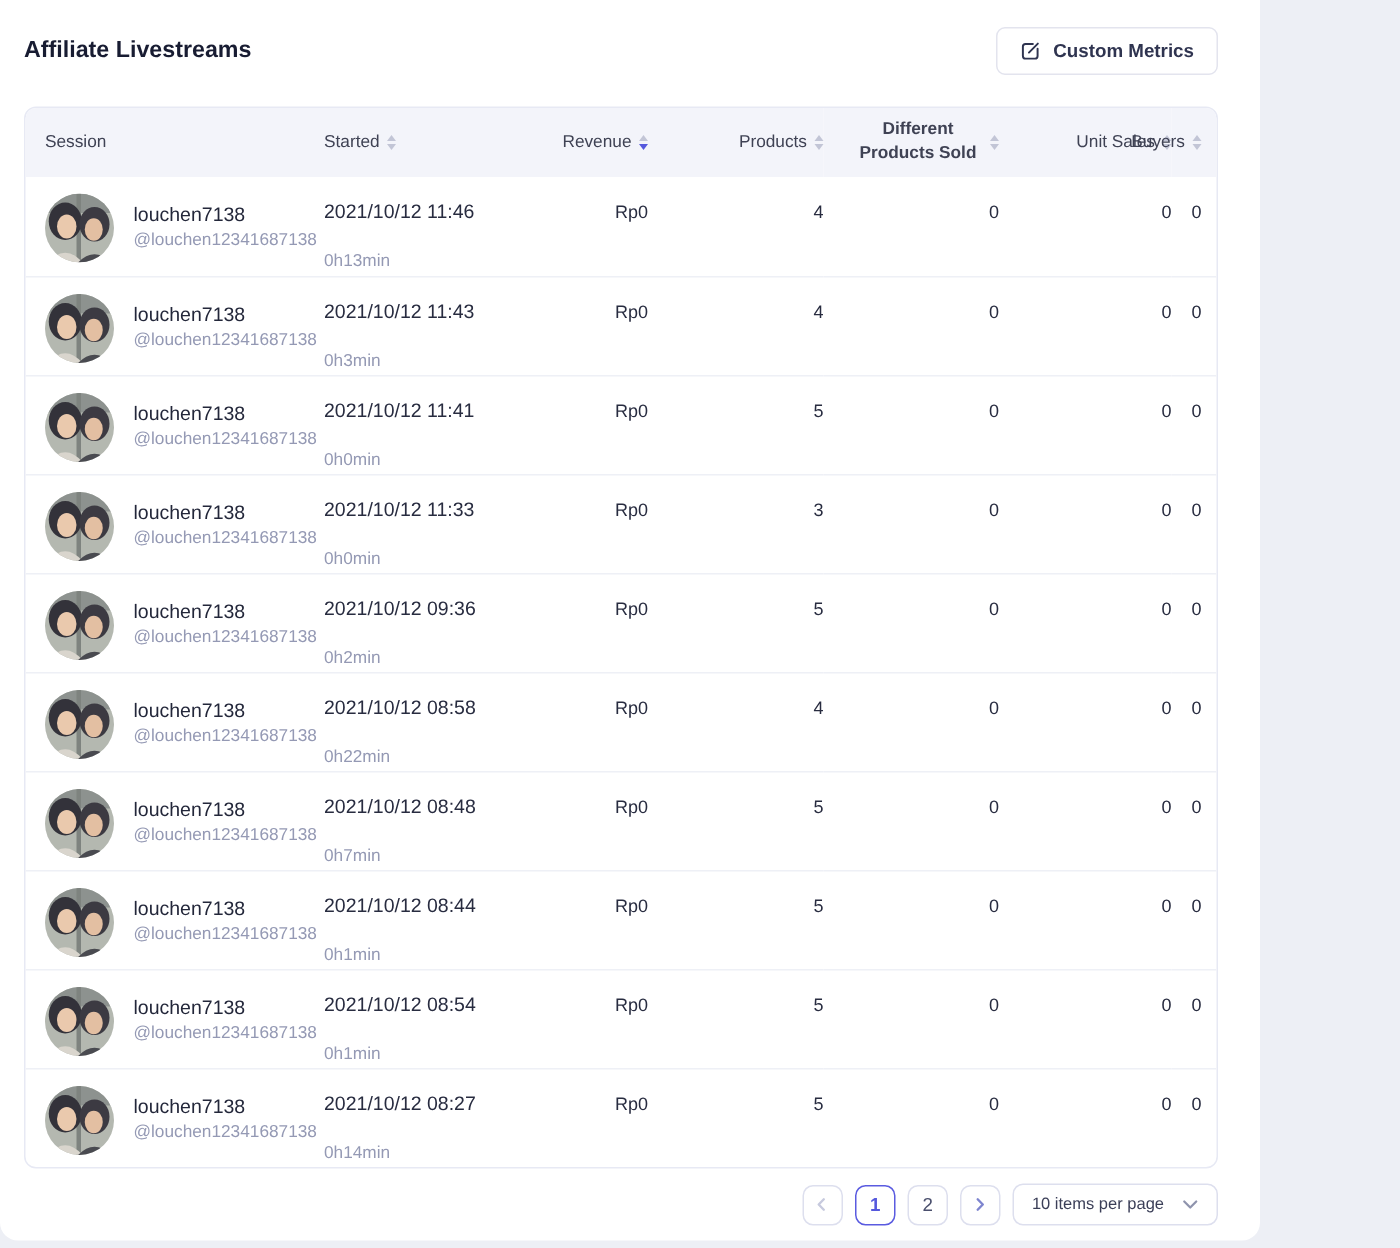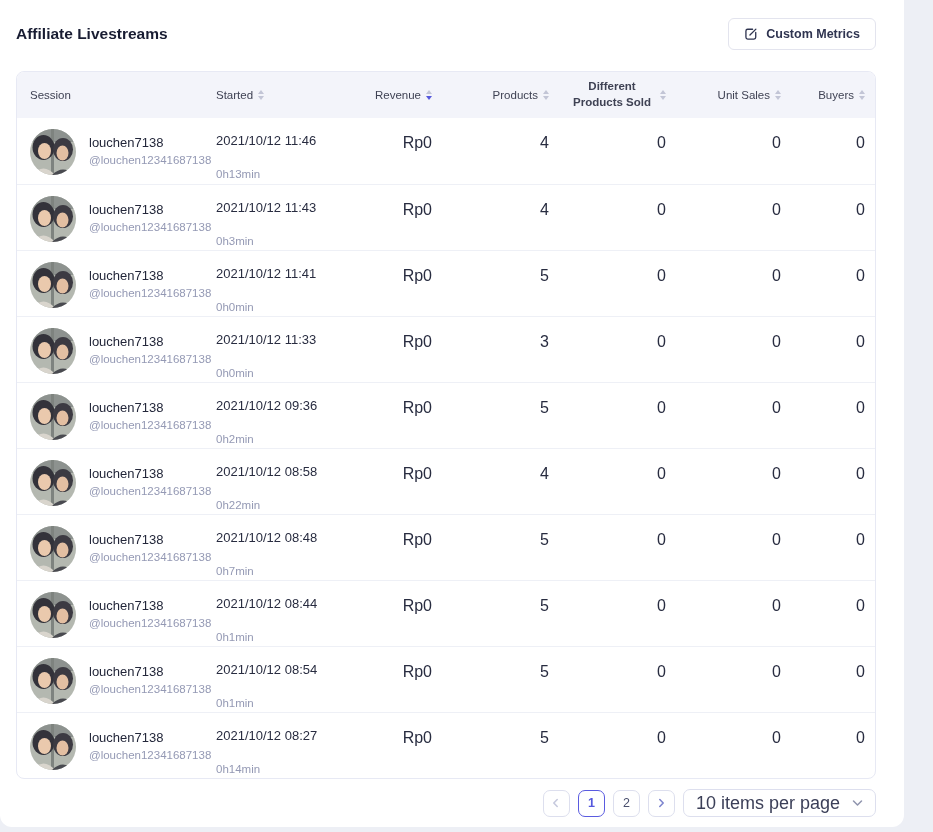--- a/index.html
+++ b/index.html
@@ -5,21 +5,21 @@
   * { margin:0; padding:0; box-sizing:border-box; }
   html,body { width:933px; height:832px; }
   body {
     background:#edeff5;
     font-family:"Liberation Sans", sans-serif;
     color:#24283b;
     overflow:hidden;
   }
   .panel {
     position:relative;
-    width:904px; height:827px;
+    width:840px; height:827px;
     background:#ffffff;
     border-radius:0 0 12px 12px;
   }
 
   
   .topbar {
     display:flex; justify-content:space-between; align-items:center;
     padding:18px 28px 0 16px;
   }
   .page-title { font-size:15.5px; font-weight:700; color:#181c32; }
@@ -73,41 +73,41 @@
   .avatar { width:46px; height:46px; border-radius:50%; overflow:hidden; flex:none; }
   .avatar svg { display:block; }
   .sess-txt { padding-top:6px; }
   .uname  { font-size:13px; font-weight:400; color:#23273a; }
   .handle { font-size:11.5px; color:#9499b4; margin-top:4px; }
 
   td.c-started { padding-top:15px; }
   .date { font-size:13px; color:#282c40; }
   .dur  { font-size:11.5px; color:#9499b4; margin-top:20px; }
 
-  td.c-num { padding-top:16px; text-align:right; font-size:16px; color:#282c40; }
+  td.c-num { padding-top:16px; text-align:right; font-size:12px; color:#282c40; }
   td.c-last { padding-right:10px; }
 
   
   .pagination {
     display:flex; justify-content:flex-end; align-items:center; gap:8px;
     margin:10px 28px 0 0;
   }
   .pg-btn {
     min-width:27px; height:27px;
     display:flex; align-items:center; justify-content:center;
     background:#fff; border:1px solid #dddfee; border-radius:7px;
     font-size:12.5px; color:#4a4f6d; font-family:"Liberation Sans", sans-serif;
     cursor:pointer;
   }
   .pg-btn.active { border:1.5px solid #5a5be0; color:#5558dd; font-weight:700; }
   .pg-btn.disabled { cursor:default; }
   .pg-select {
     height:28px; display:flex; align-items:center; gap:12px;
     border:1px solid #dddfee; border-radius:7px; background:#fff;
-    padding:0 12px; font-size:18px; color:#3b3f58; cursor:pointer;
+    padding:0 12px; font-size:11px; color:#3b3f58; cursor:pointer;
   }
 </style>
 </head>
 <body>
 
 <div class="panel">
 
   <div class="topbar">
     <div class="page-title">Affiliate Livestreams</div>
     <button class="btn-custom">

